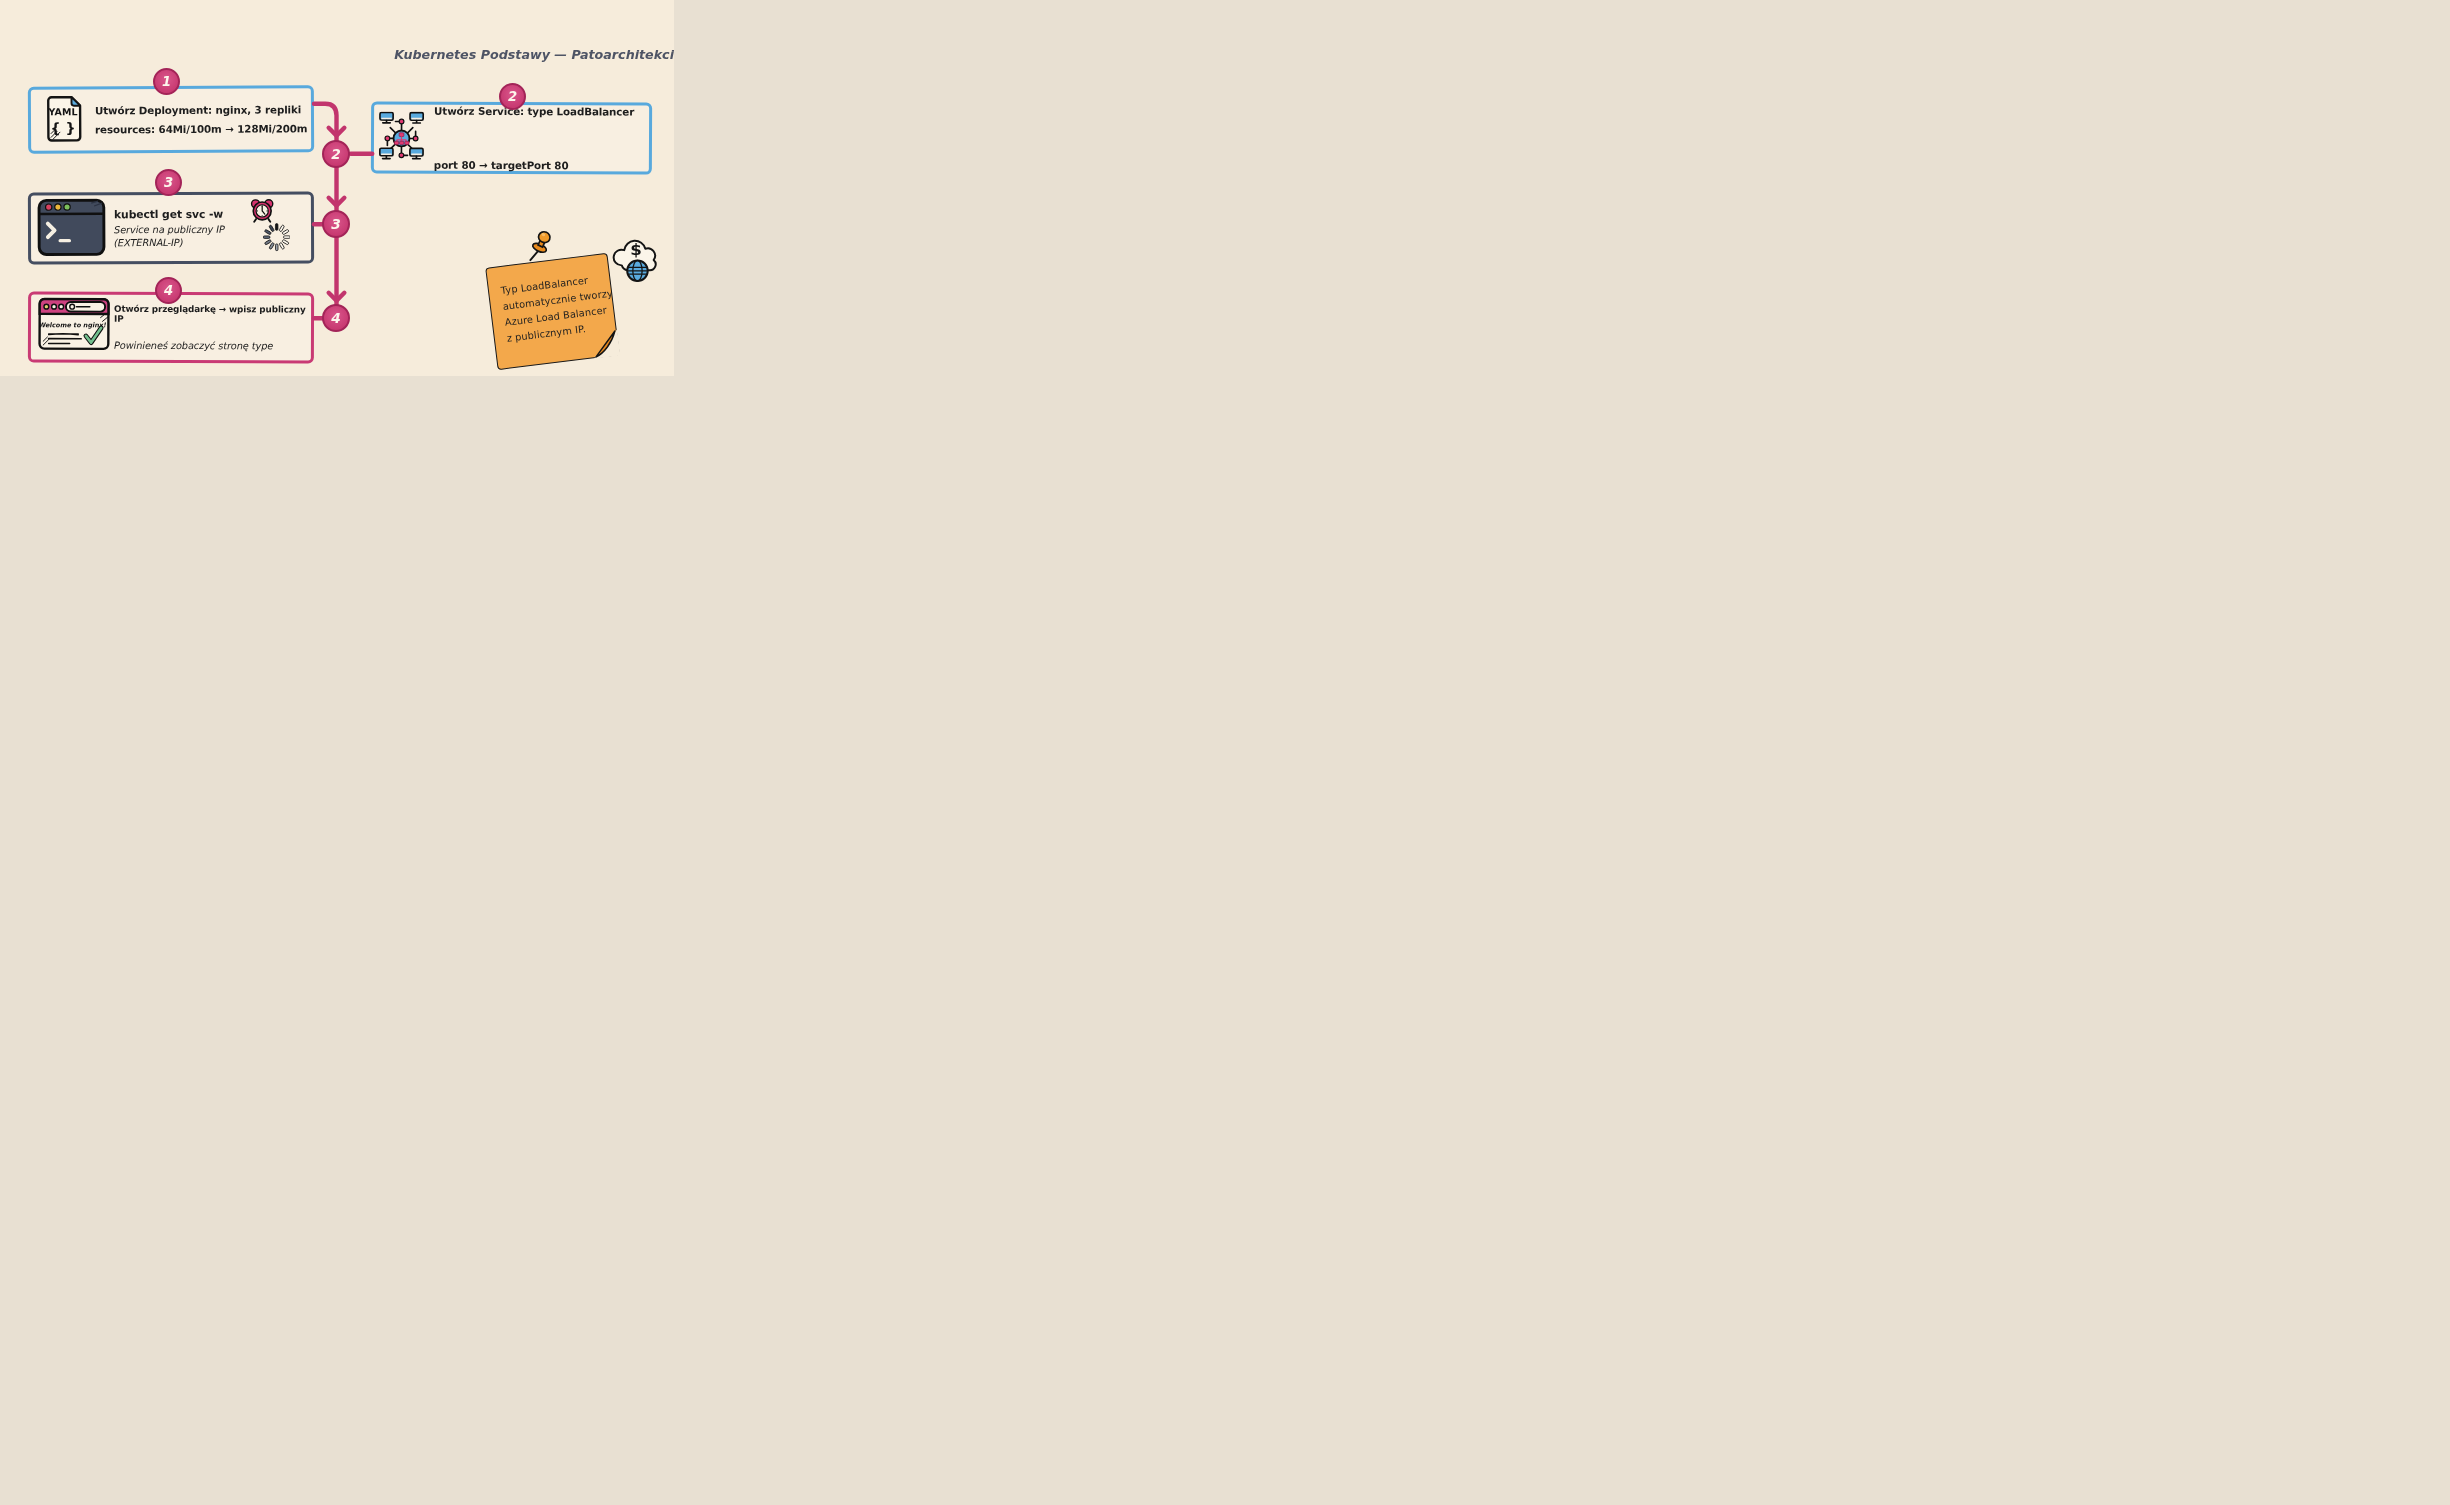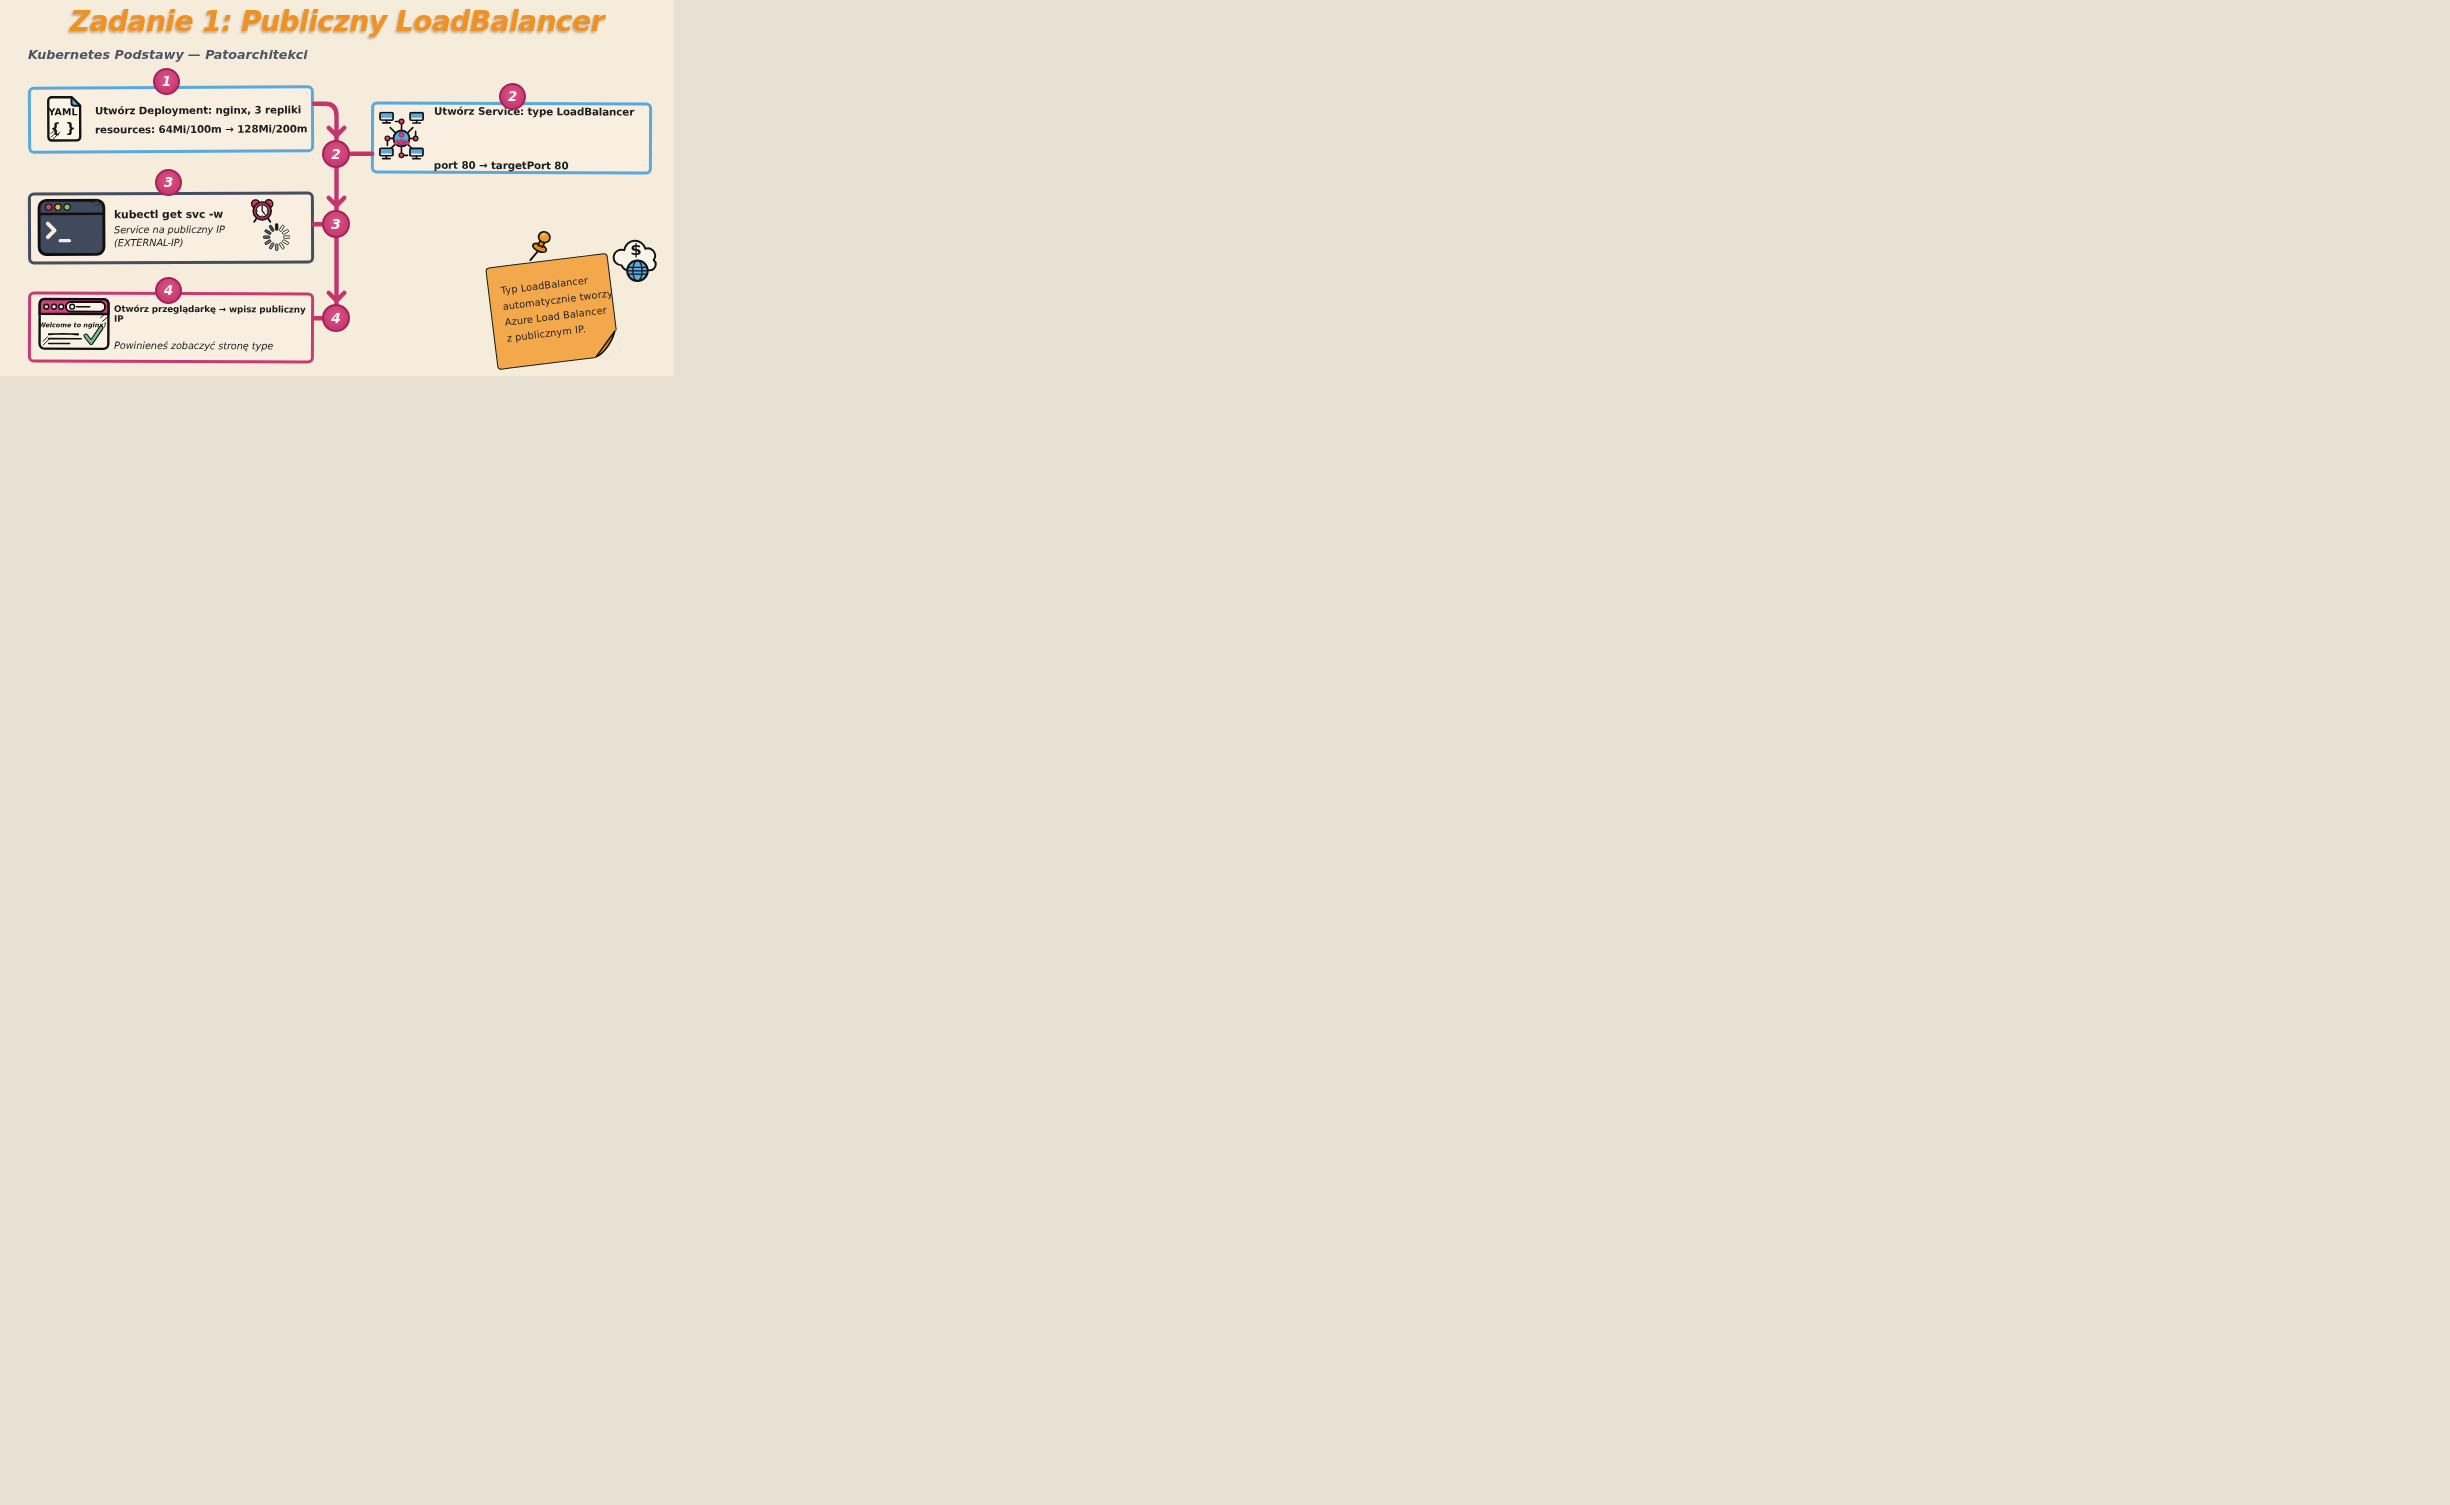--- a/index.html
+++ b/index.html
@@ -9,22 +9,22 @@
     font-family:"DejaVu Sans","Liberation Sans",sans-serif;
     color:#1d1d1d;
   }
   
   .title{
     position:absolute;top:4.9px;left:0;width:100%;text-align:center;margin:0;
     font-size:28px;font-weight:bold;font-style:italic;letter-spacing:-0.5px;
     color:#f09122;text-shadow:-1.5px 2px 2.5px rgba(110,75,30,.40);
   }
   .subtitle{
-    position:absolute;top:47px;left:0;width:100%;text-align:left;margin:0;
-    font-size:12.7px;font-weight:bold;font-style:italic;color:#4e5465;padding-left:28px;
+    position:absolute;top:47px;left:0;width:100%;text-align:right;margin:0;
+    font-size:12.7px;font-weight:bold;font-style:italic;color:#4e5465;
   }
   
   .box{position:absolute;border-radius:5.9px;background:rgba(250,244,232,.45);box-sizing:border-box;}
   .b-blue{border:3.4px solid #58a9dd;}
   .b-dark{border:3.4px solid #454e61;}
   .b-pink{border:3.4px solid #c93a74;}
   #box1{left:28px;top:86px;width:286px;height:67px;transform:rotate(-.3deg);}
   #box2{left:371px;top:102px;width:281px;height:72px;transform:rotate(.25deg);}
   #box3{left:28px;top:192px;width:286px;height:72px;transform:rotate(-.2deg);}
   #box4{left:28px;top:292px;width:286px;height:71px;transform:rotate(.2deg);}
@@ -73,21 +73,20 @@
   .note-lines div{white-space:nowrap;}
   .fold{position:absolute;right:-1.5px;bottom:-1.5px;}
   .pin{position:absolute;left:525px;top:229px;transform:rotate(24deg);z-index:7;}
   .cloud-ic{position:absolute;left:607px;top:234px;z-index:5;}
 </style>
 </head>
 <body>
 
 <div class="canvas">
 
-  <h1 class="title">Zadanie 1: Publiczny LoadBalancer</h1>
   <h2 class="subtitle">Kubernetes Podstawy — Patoarchitekci</h2>
 
   <svg id="flow" width="674" height="376" viewBox="0 0 1376 768">
     <path d="M641,212 H664 Q687,212 687,236 V650" fill="none" stroke="#c2356d" stroke-width="9" stroke-linecap="round"></path>
     <path d="M716,314 H760" fill="none" stroke="#c2356d" stroke-width="9" stroke-linecap="round"></path>
     <path d="M641,458 H662" fill="none" stroke="#c2356d" stroke-width="9" stroke-linecap="round"></path>
     <path d="M641,650 H662" fill="none" stroke="#c2356d" stroke-width="9" stroke-linecap="round"></path>
     <polyline points="671,261 687,277 703,261" fill="none" stroke="#c2356d" stroke-width="9" stroke-linecap="round" stroke-linejoin="round"></polyline>
     <polyline points="671,404 687,420 703,404" fill="none" stroke="#c2356d" stroke-width="9" stroke-linecap="round" stroke-linejoin="round"></polyline>
     <polyline points="671,598 687,614 703,598" fill="none" stroke="#c2356d" stroke-width="9" stroke-linecap="round" stroke-linejoin="round"></polyline>

